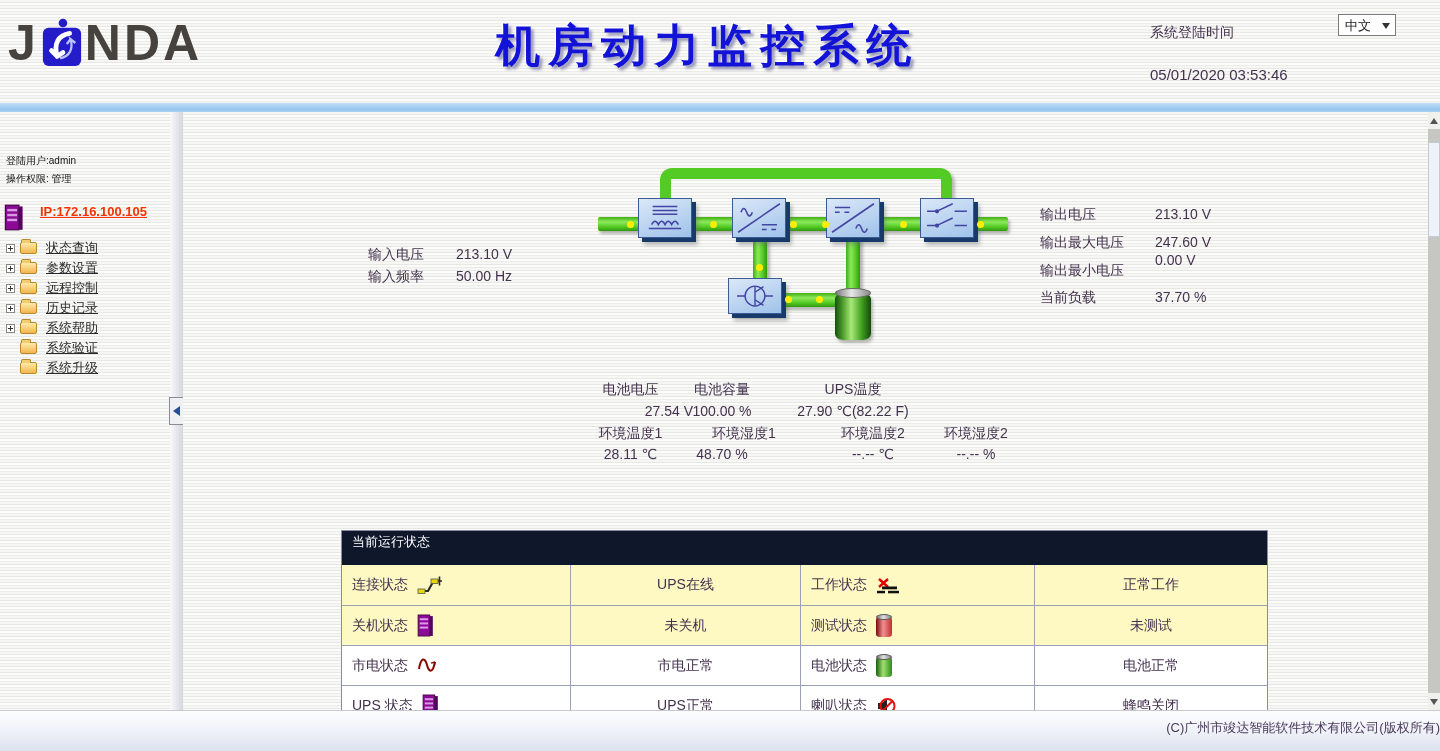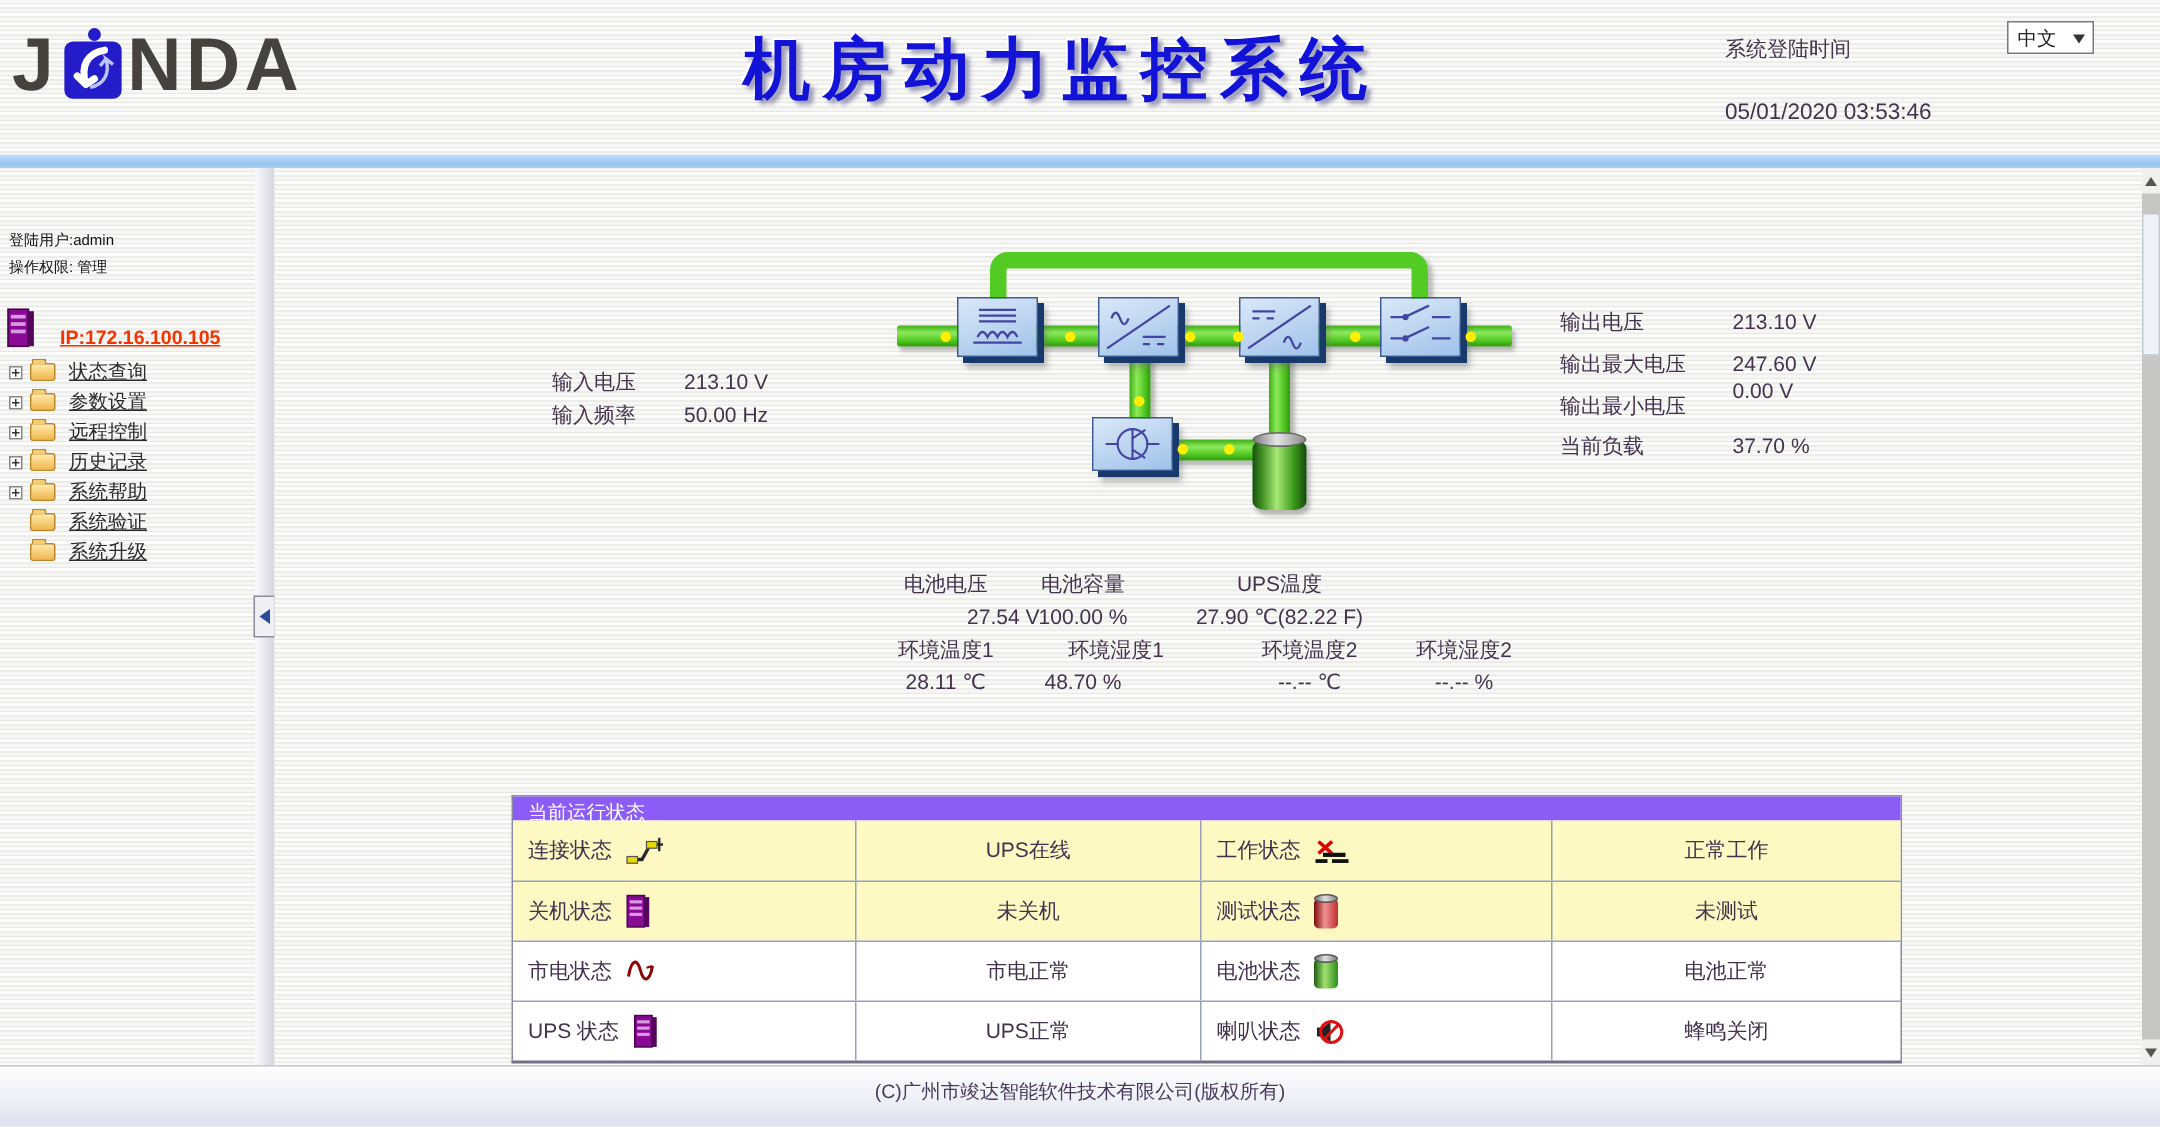--- a/index.html
+++ b/index.html
@@ -29,21 +29,21 @@
   .sidebar { width:170px; height:100%; position:relative; }
   .divider { width:13px; height:100%; background:linear-gradient(90deg,#fafafc,#e3e3ea 60%,#d6d6de); position:relative; }
   .collapse-btn { position:absolute; left:-1px; top:285px; width:15px; height:28px; background:#eef0f4;
                   border:1px solid #8a8a9a; display:flex; align-items:center; justify-content:center; cursor:pointer; }
   .collapse-btn .tri { width:0; height:0; border-top:5px solid transparent; border-bottom:5px solid transparent;
                   border-right:7px solid #2a4a9a; }
   .main { position:relative; width:1245px; height:100%; overflow:hidden; }
 
   
   .side-user { margin:40px 0 16px 6px; font-size:10px; color:#111; line-height:18px; }
-  .ip-row { display:flex; align-items:flex-end; margin:6px 0 6px 4px; height:28px; }
+  .ip-row { display:flex; align-items:flex-start; margin:6px 0 6px 4px; height:28px; }
   .ip-link { margin-left:16px; font-size:13px; font-weight:bold; color:#f53300; text-decoration:underline; cursor:pointer; }
   .tree { margin:4px 0 0 6px; }
   .tree-row { display:flex; align-items:center; height:20px; }
   .plusbox { flex:none; width:9px; height:9px; border:1px solid #888; background:#fff; position:relative; margin-right:5px; cursor:pointer; }
   .plusbox::before { content:""; position:absolute; left:1px; right:1px; top:3px; height:1px; background:#333; }
   .plusbox::after  { content:""; position:absolute; top:1px; bottom:1px; left:3px; width:1px; background:#333; }
   .plusbox.none { border:none; background:transparent; cursor:default; }
   .plusbox.none::before,.plusbox.none::after { display:none; }
   .folder { flex:none; width:17px; height:12px; background:linear-gradient(180deg,#ffeaa9,#f0b64e); border:1px solid #b9882c;
             border-radius:2px; position:relative; margin-right:9px; }
@@ -73,21 +73,21 @@
   .bb-cap { position:absolute; top:0; width:36px; height:10px; border-radius:50%;
             background:linear-gradient(90deg,#7c7c7c,#e6e6e6 45%,#8a8a8a); border:1px solid #666; }
 
   
   .rd { position:absolute; font-size:14px; color:#43324e; white-space:nowrap; }
   .env-cell { position:absolute; font-size:14px; color:#43324e; text-align:center; white-space:nowrap; }
 
   
   .status-table { position:absolute; left:158px; top:418px; width:927px; border:1px solid #8a8aa4;
                   border-bottom:2px solid #707088; background:#fff; }
-  .st-header { height:16px; background:#8b5cf6; color:#fff; font-size:13px; padding:2px 0 0 10px; }
+  .st-header { height:34px; background:#0f172a; color:#fff; font-size:13px; padding:2px 0 0 10px; }
   .st-row { display:grid; grid-template-columns:229px 230px 234px 232px; height:40px; border-top:1px solid #9aa0b8; }
   .st-row.alt { background:#fef9c3; }
   .st-label { display:flex; align-items:center; padding-left:10px; gap:9px; font-size:14px; color:#43324e;
               border-right:1px solid #9aa0b8; }
   .st-value { display:flex; align-items:center; justify-content:center; font-size:14px; color:#43324e; }
   .st-value.mid { border-right:1px solid #9aa0b8; }
   .ic { flex:none; }
   .cyl { width:16px; height:23px; position:relative; }
   .cyl .body { position:absolute; top:3px; width:16px; height:20px; border-radius:4px/3px; }
   .cyl .cap  { position:absolute; top:0; width:16px; height:6px; border-radius:50%;
@@ -100,21 +100,21 @@
   .sc-btn { position:absolute; left:0; width:12px; height:17px; background:#f0f0ec; display:flex;
             align-items:center; justify-content:center; cursor:pointer; }
   .sc-btn.up { top:0; } .sc-btn.down { bottom:0; }
   .tri-up   { width:0; height:0; border-left:4px solid transparent; border-right:4px solid transparent; border-bottom:6px solid #555; }
   .tri-down { width:0; height:0; border-left:4px solid transparent; border-right:4px solid transparent; border-top:6px solid #555; }
   .sc-thumb { position:absolute; left:0; top:30px; width:12px; height:95px; background:#edf3f9;
               border:1px solid #c2cad2; cursor:pointer; }
 
   
   .footer { width:100%; height:41px; background:linear-gradient(180deg,#fdfdfe,#eef0f8 55%,#dde1ee);
-            border-top:1px solid #c8c8d2; text-align:center; padding-top:8px; font-size:13px; color:#4a3a5a; }
+            border-top:1px solid #c8c8d2; text-align:right; padding-top:8px; font-size:13px; color:#4a3a5a; }
 
   .srv-ic svg { display:block; }
 </style>
 </head>
 <body>
 
 <div class="screen">
 
   <div class="hdr striped">
     <div class="logo">

